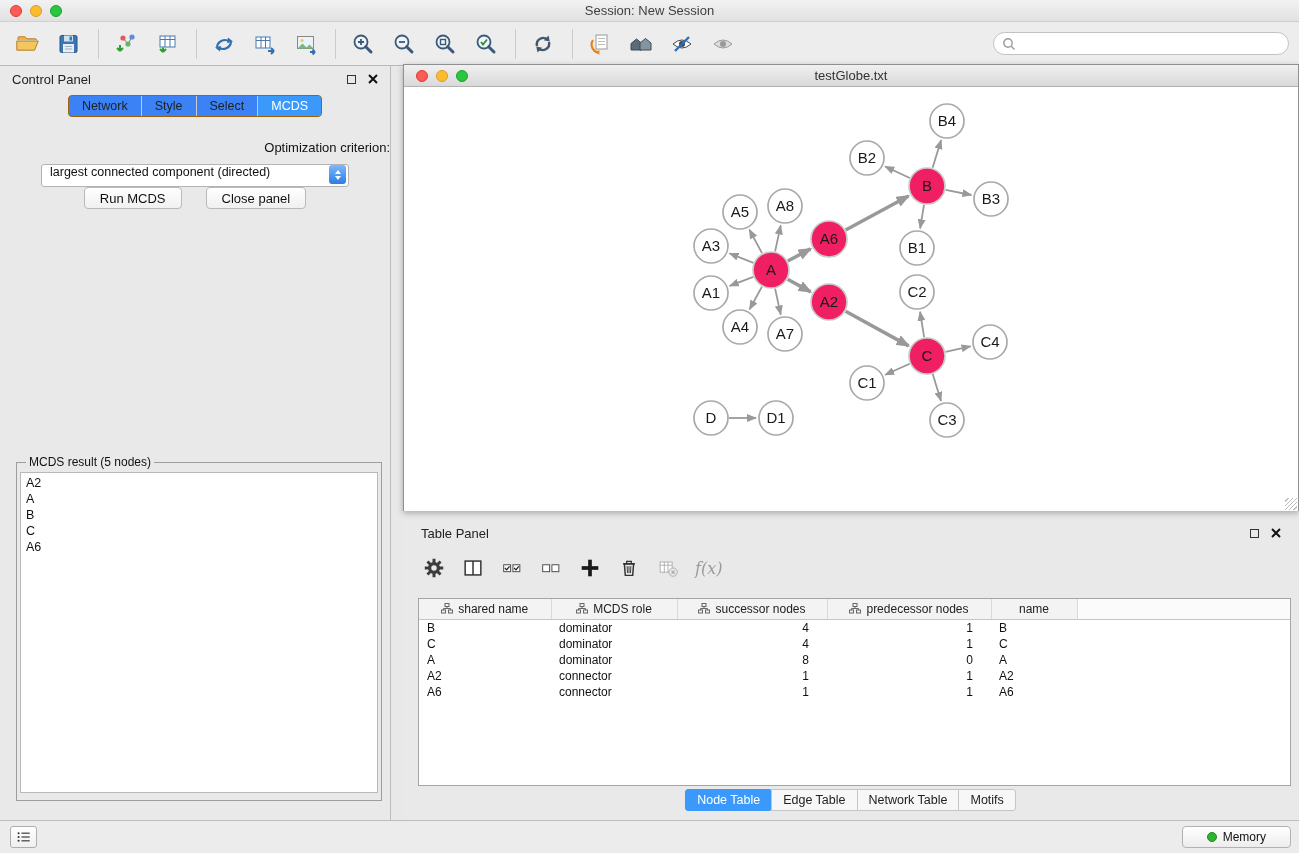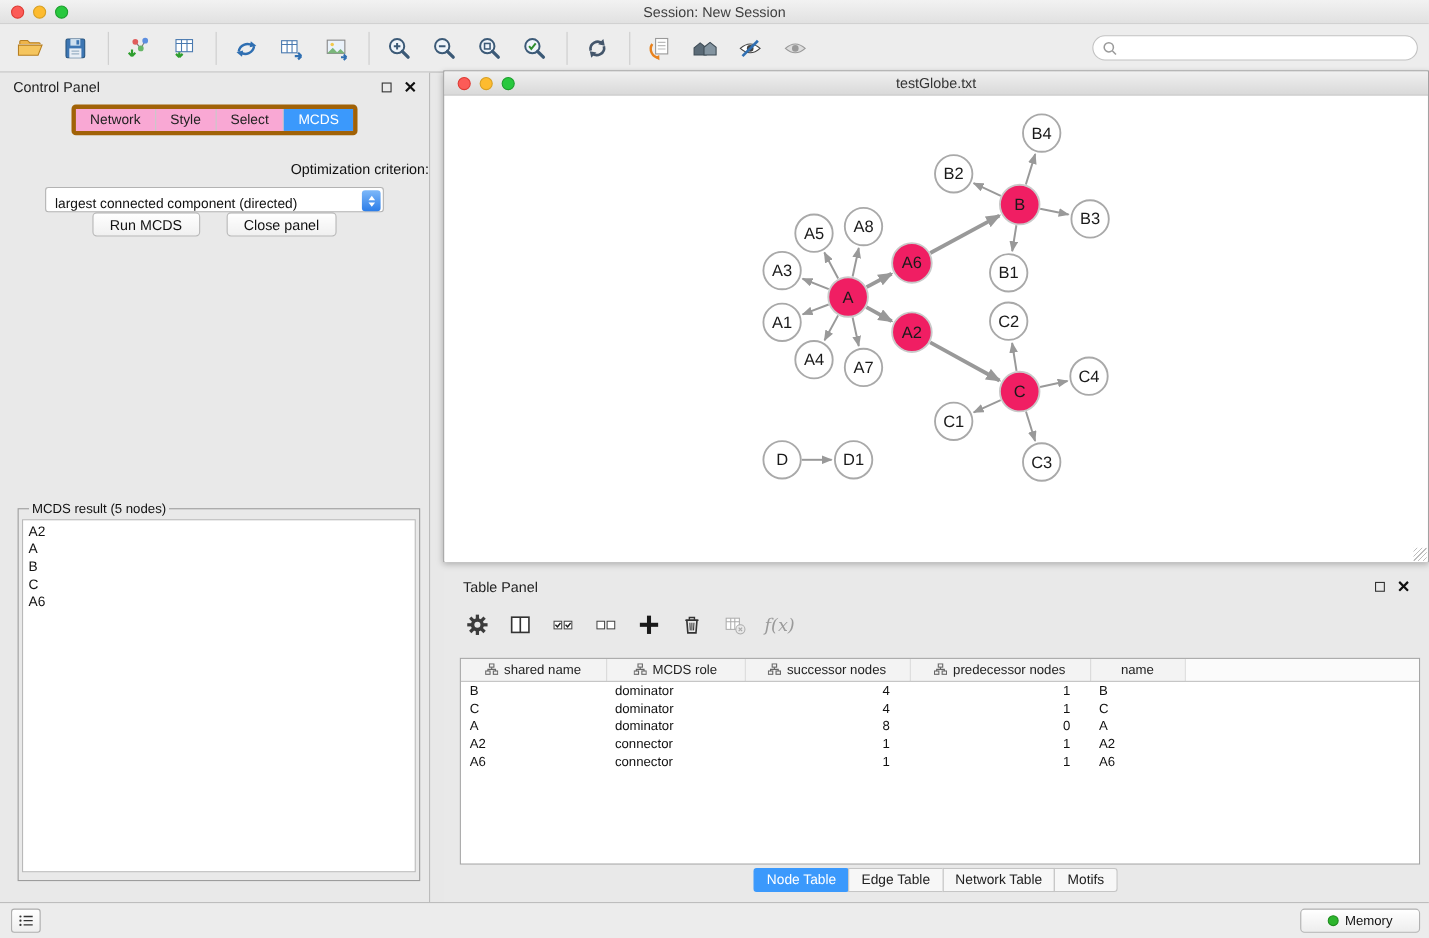--- a/index.html
+++ b/index.html
@@ -20,26 +20,26 @@
   .tb-sep{width:1px;height:30px;background:#cccccc;margin:0 11px 0 4px}
   .search{position:absolute;right:10px;top:10px;width:296px;height:23px;border:1px solid #c2c2c2;border-radius:12px;background:#fff;display:flex;align-items:center;padding:0 8px;gap:5px}
   .search input{border:none;outline:none;flex:1;font-size:12px;background:transparent;font-family:"Liberation Sans",sans-serif}
 
   
   .control-panel{position:absolute;left:0;top:66px;width:391px;height:754px;background:#e9e9e9;border-right:1px solid #bcbcbc}
   .panel-header{height:26px;display:flex;align-items:center;padding:0 12px;font-size:13px;color:#222}
   .panel-controls{margin-left:auto;display:flex;gap:12px;align-items:center}
   .ctl-box{width:9px;height:9px;border:1.5px solid #333;display:inline-block}
   .cp-tabs{display:flex;justify-content:center;margin-top:3px}
-  .seg{display:flex;border:4px solid #a16207;border-radius:4px;overflow:hidden;background:#f9a8d4}
+  .seg{display:flex;border:1px solid #a16207;border-radius:4px;overflow:hidden;background:#3b82f6}
   .seg .tab{padding:3px 13px;font-size:12.5px;color:#222;border-right:1px solid #c9c9c9;cursor:default}
   .seg .tab:last-child{border-right:none}
   .seg .tab.selected{background:#3b99fc;color:#fff}
   .opt-label{text-align:right;margin-top:23px;font-size:13px;color:#111}
-  .combo{margin:9px auto 0;width:308px;height:23px;background:#fff;border:1px solid #b3b3b3;border-radius:3px;display:flex;align-items:flex-end}
+  .combo{margin:9px auto 0;width:308px;height:23px;background:#fff;border:1px solid #b3b3b3;border-radius:3px;display:flex;align-items:flex-start}
   .combo-text{flex:1;font-size:12.5px;padding-left:8px;color:#111;white-space:nowrap;overflow:hidden}
   .combo-btn{width:17px;height:19px;margin-right:2px;border-radius:3px;background:linear-gradient(#7db8f9,#2c7de8);display:flex;flex-direction:column;align-items:center;justify-content:center;gap:2px;flex:0 0 auto}
   .chev{width:0;height:0;border-left:3.5px solid transparent;border-right:3.5px solid transparent}
   .chev.up{border-bottom:4px solid #fff}
   .chev.down{border-top:4px solid #fff}
   .cp-buttons{display:flex;justify-content:center;gap:24px;}
   .mac-btn{height:22px;padding:0 15px;background:linear-gradient(#ffffff,#f0f0f0);border:1px solid #b9b9b9;border-radius:4px;font-size:13px;color:#111;display:flex;align-items:center}
   .result-fieldset{position:absolute;left:16px;top:389px;width:366px;height:346px;border:1px solid #9d9d9d;padding:3px;overflow:hidden}
   .result-fieldset legend{font-size:12px;color:#111;padding:0 3px;margin-left:6px}
   .result-inner{width:100%;height:calc(100% - 4px);background:#fff;border:1px solid #b9b9b9;overflow:auto;padding:2px 5px}

